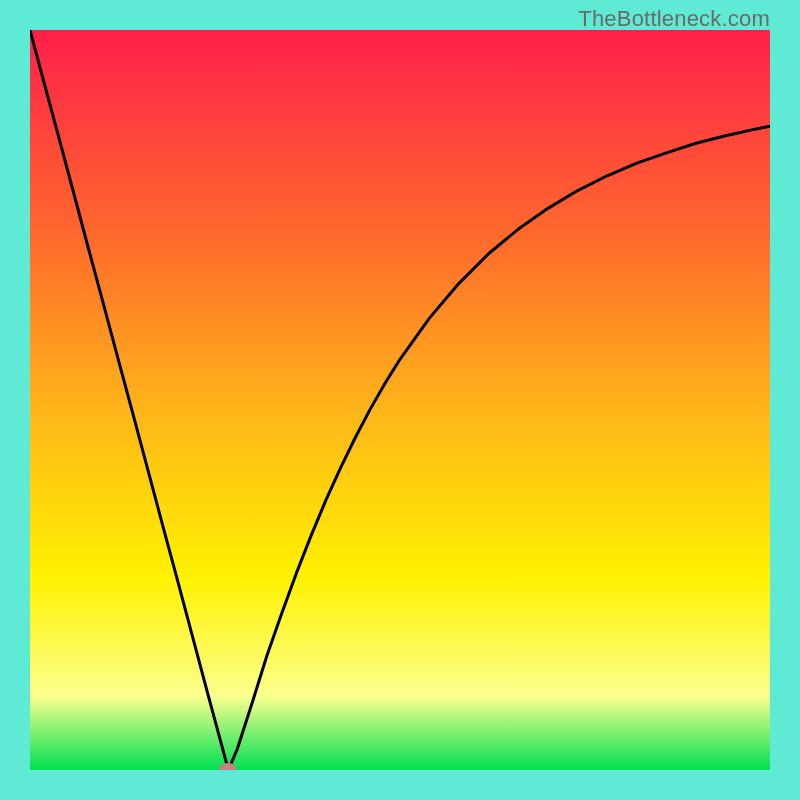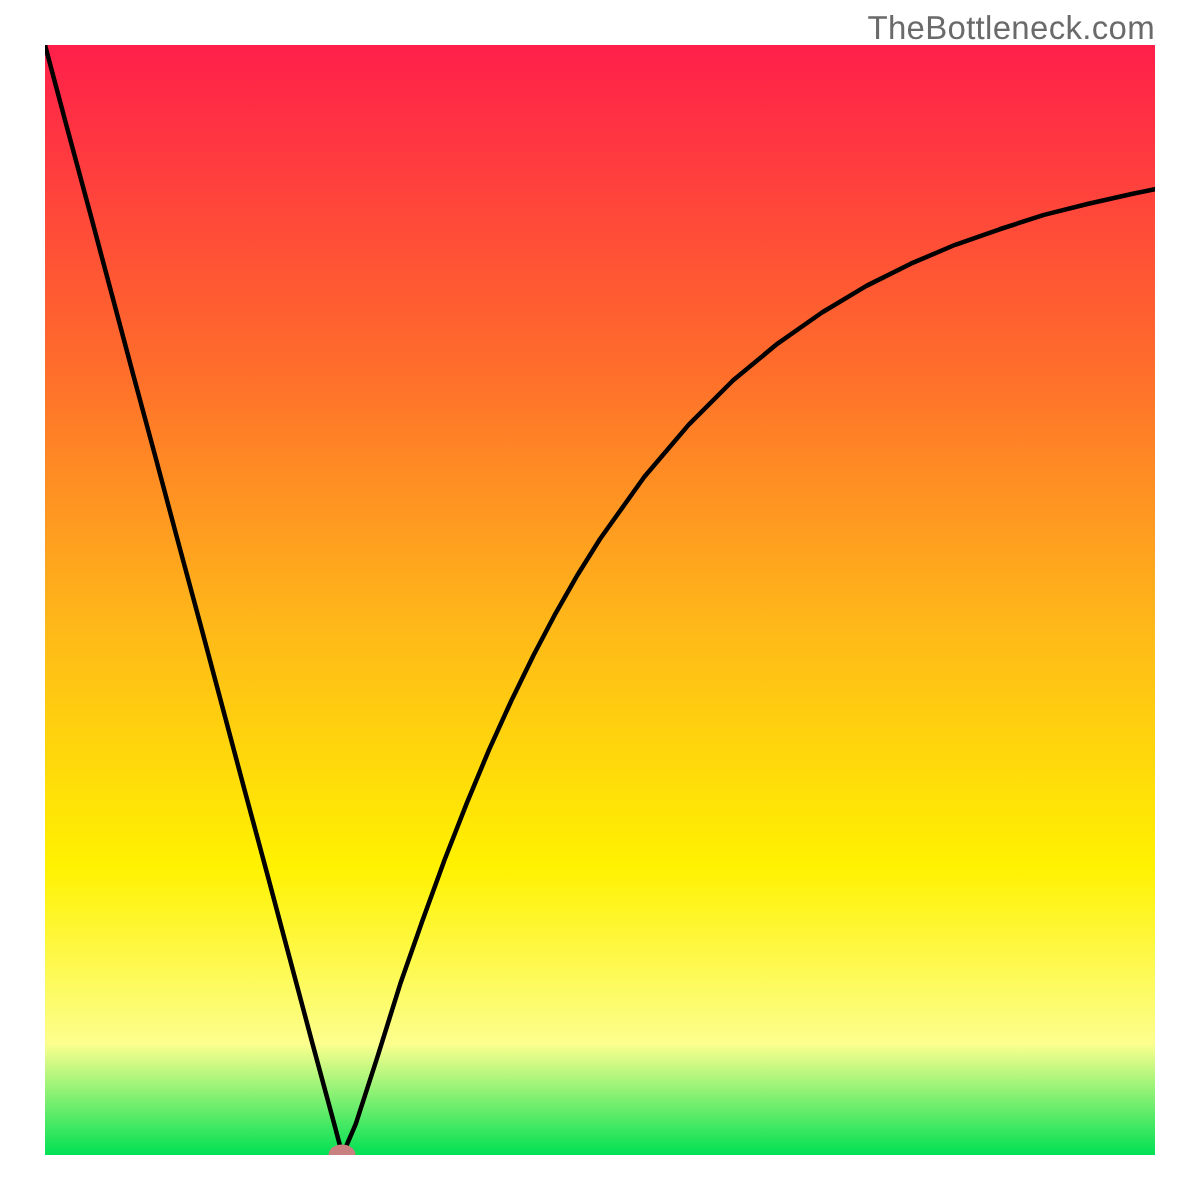--- a/index.html
+++ b/index.html
@@ -7,21 +7,21 @@
     padding: 0;
     width: 800px;
     height: 800px;
     background: #000;
     overflow: hidden;
     font-family: Arial, Helvetica, sans-serif;
   }
   .frame {
     position: absolute;
     inset: 0;
-    background: #ffffff;
+    background: #5eead4;
   }
   .plot-area {
     position: absolute;
     left: 30px;
     top: 30px;
     width: 740px;
     height: 740px;
     overflow: hidden;
   }
   .watermark {

